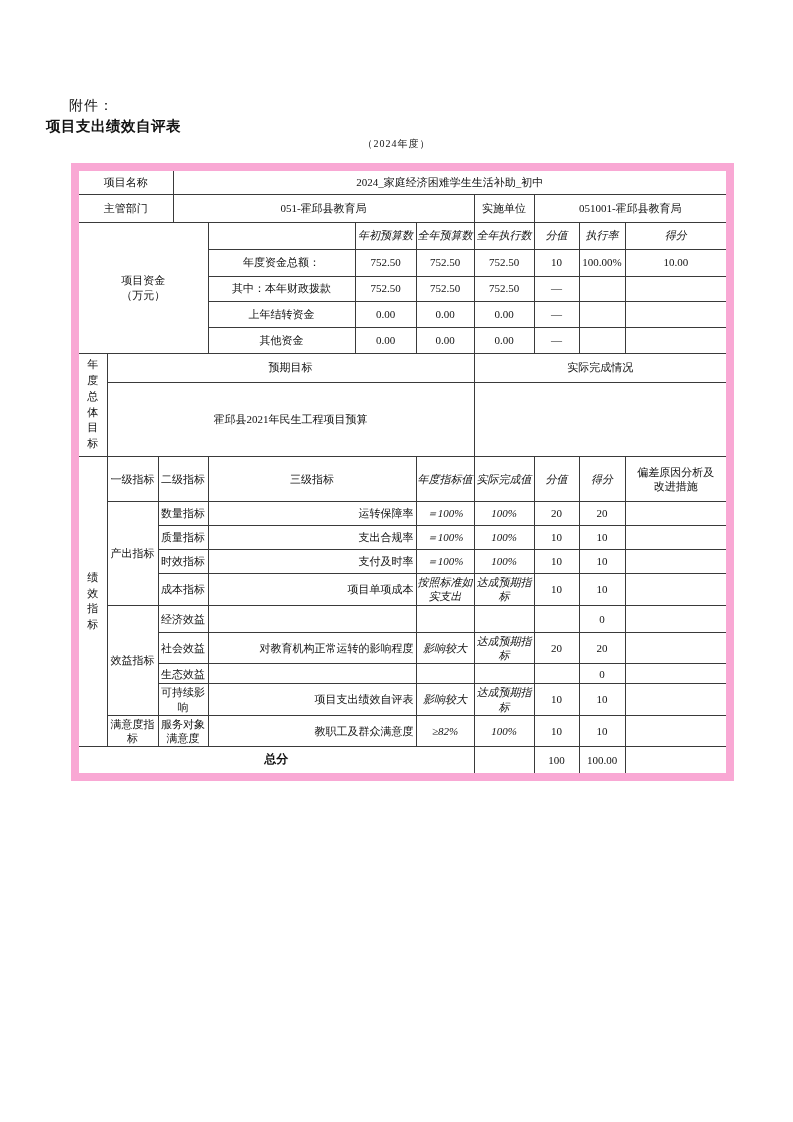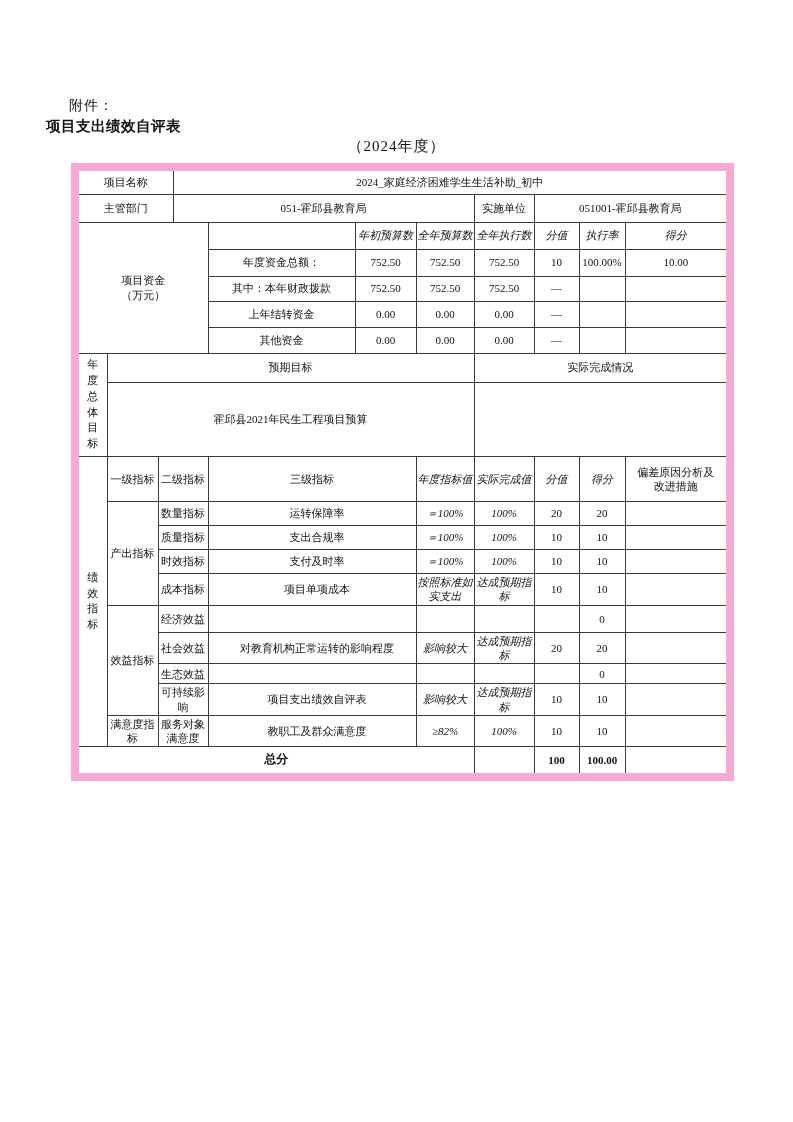--- a/index.html
+++ b/index.html
@@ -12,37 +12,37 @@
     position:absolute;left:69px;top:97px;
     font-size:14px;font-weight:normal;letter-spacing:1px;
   }
   .doc-title{
     position:absolute;left:0;right:0;top:117px;
     font-size:14.5px;font-weight:bold;letter-spacing:0.5px;
     padding-left:46px; 
   }
   .doc-subtitle{
     position:absolute;left:0;right:0;top:137px;text-align:center;
-    font-size:15px;letter-spacing:1px;
+    font-size:10px;letter-spacing:1px;
   }
   table.eval-table{
     position:absolute;left:71px;top:163px;
     border-collapse:collapse;table-layout:fixed;width:657px;
     border:8px solid #f9a8d4;
   }
   td{
     border:1px solid #3a3a3a;
     font-size:11px;line-height:1.3;
     text-align:center;vertical-align:middle;
     padding:1px 2px;word-break:break-all;overflow:hidden;
   }
-  td.left{text-align:center;padding-left:12px;}
+  td.left{text-align:right;padding-left:12px;}
   td.tight{padding:1px 0;font-style:italic;}
   td.dev-h{padding:8px 7px;}
-  td.bold{font-weight:bold;}
+  td.bold{font-weight:normal;}
   td.total-label{font-weight:bold;font-size:12px;}
   .vert{display:inline-block;line-height:1.45;}
   .wrap50{width:50px;margin:8px auto;word-break:break-all;}
 </style>
 </head>
 <body>
 
 <div class="attachment">附件：</div>
 <div class="doc-title">项目支出绩效自评表</div>
 <div class="doc-subtitle">（2024年度）</div>

